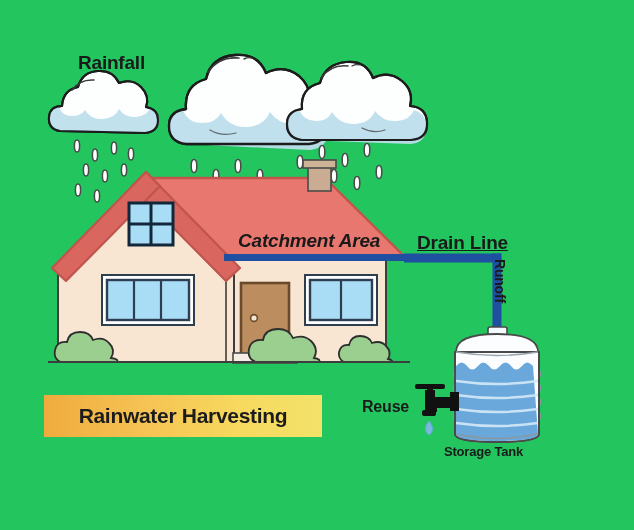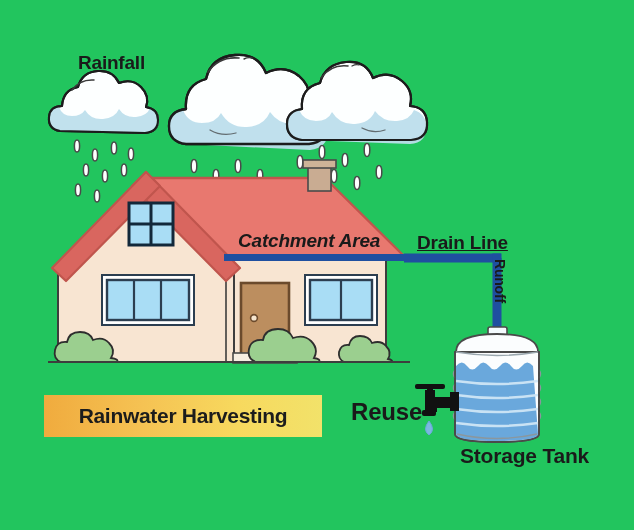--- a/index.html
+++ b/index.html
@@ -49,29 +49,28 @@
     text-decoration: underline;
   }
   #label-runoff {
     left: 508px;
     top: 259px;
     font-size: 14px;
     transform: rotate(90deg);
     transform-origin: left top;
   }
   #label-reuse {
-    left: 351px;
+    left: 362px;
     top: 398px;
-    font-size: 24px;
+    font-size: 16px;
   }
   #label-storage-tank {
     left: 444px;
     top: 444px;
-    font-size: 21px;
-    margin-left: 16px;
+    font-size: 13px;
   }
   #banner {
     position: absolute;
     left: 44px;
     top: 395px;
     width: 278px;
     height: 42px;
     background: linear-gradient(to right, #f0ab3e 0%, #f5c253 35%, #f7d95e 70%, #f2e26a 100%);
     display: flex;
     align-items: center;

